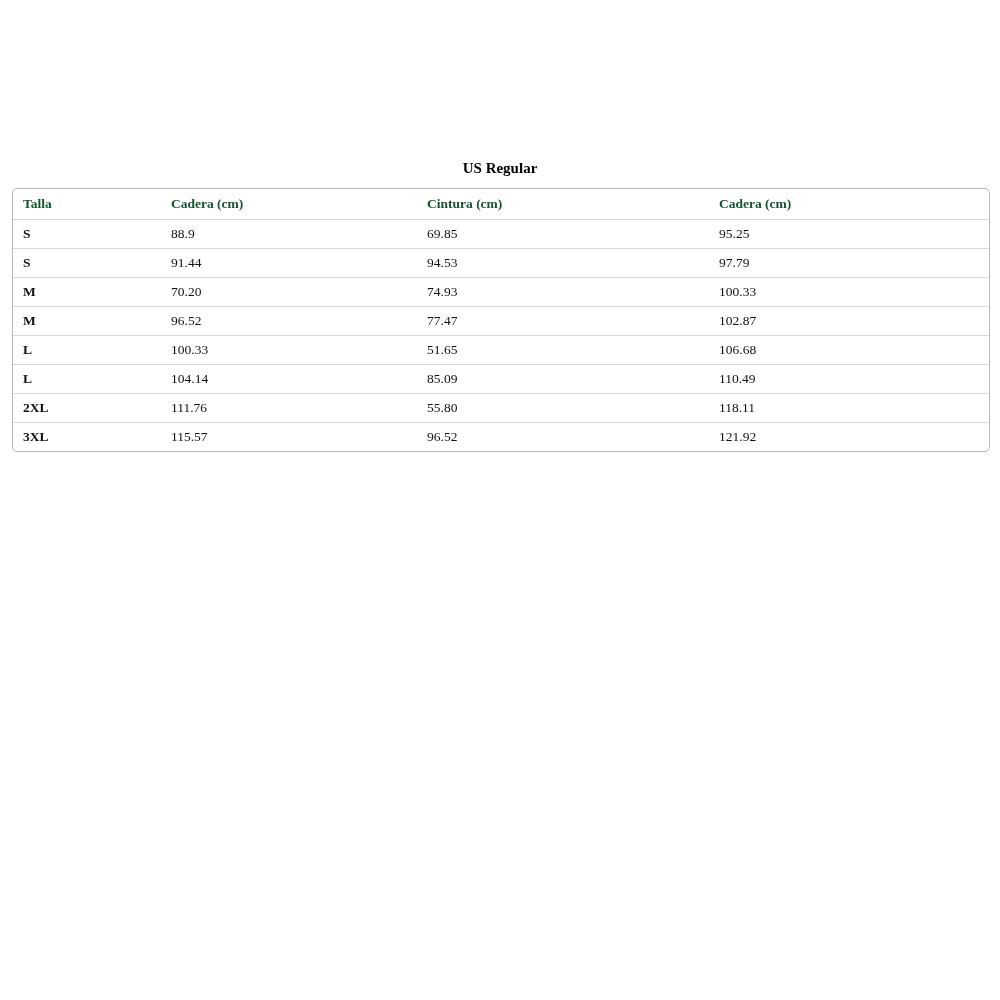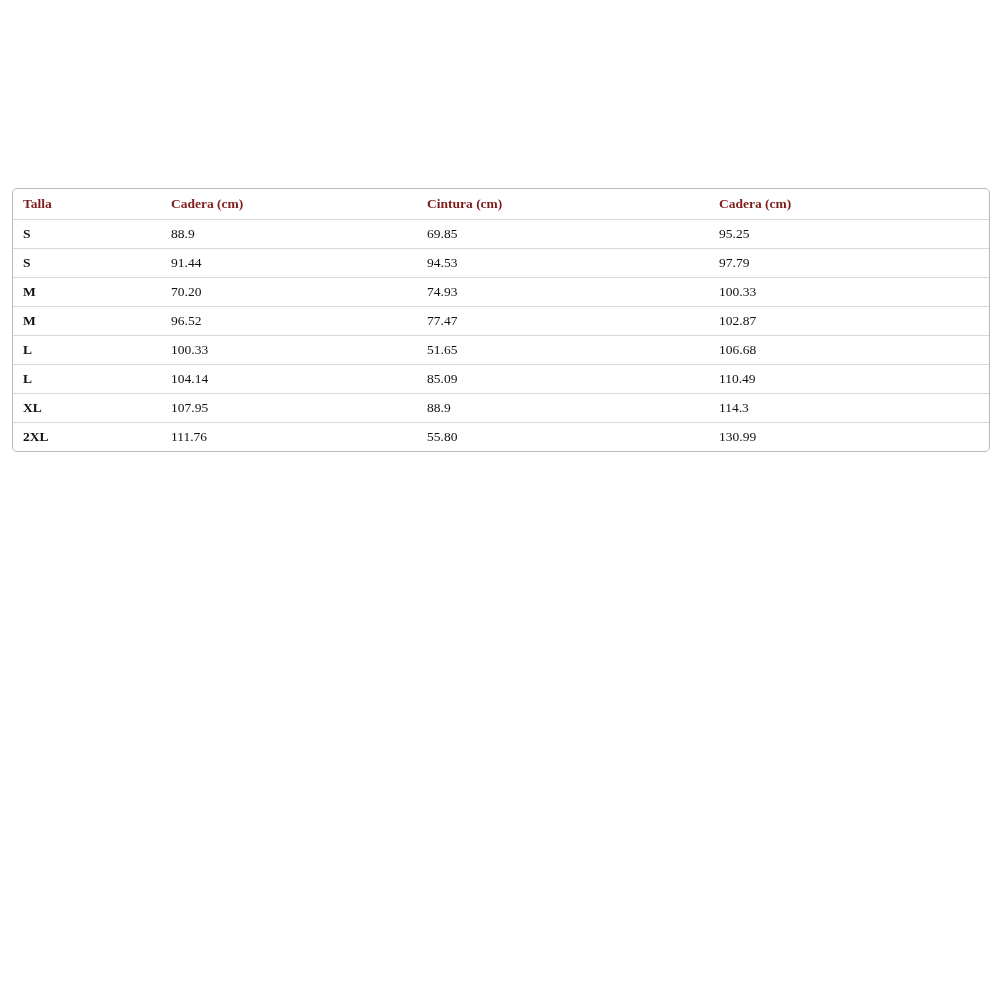--- a/index.html
+++ b/index.html
@@ -49,41 +49,42 @@
   table.size-table td {
     text-align: left;
     padding: 6px 0 6px 10px;
     font-weight: normal;
     border-bottom: 1px solid #d8d8d8;
     vertical-align: middle;
     white-space: nowrap;
   }
   table.size-table thead th {
     font-weight: bold;
-    color: #7f1d1d;
+    color: #14532d;
     padding-top: 7px;
     padding-bottom: 7px;
   }
   table.size-table tbody tr:last-child td {
     border-bottom: none;
   }
   table.size-table tbody td.size-cell {
     font-weight: bold;
   }
   
   col.c0 { width: 148px; }
   col.c1 { width: 256px; }
   col.c2 { width: 292px; }
   col.c3 { width: 280px; }
 </style>
 </head>
 <body>
 
 <div class="page">
 
+  <div class="title">US Regular</div>
 
   <div class="table-wrap">
     <table class="size-table">
       <colgroup>
         <col class="c0">
         <col class="c1">
         <col class="c2">
         <col class="c3">
       </colgroup>
       <thead>
@@ -125,28 +126,28 @@
           <td>51.65</td>
           <td>106.68</td>
         </tr>
         <tr>
           <td class="size-cell">L</td>
           <td>104.14</td>
           <td>85.09</td>
           <td>110.49</td>
         </tr>
         <tr>
-          <td class="size-cell">XL</td>
-          <td>107.95</td>
-          <td>88.9</td>
-          <td>114.3</td>
-        </tr>
-        <tr>
           <td class="size-cell">2XL</td>
           <td>111.76</td>
           <td>55.80</td>
-          <td>130.99</td>
+          <td>118.11</td>
+        </tr>
+        <tr>
+          <td class="size-cell">3XL</td>
+          <td>115.57</td>
+          <td>96.52</td>
+          <td>121.92</td>
         </tr>
       </tbody>
     </table>
   </div>
 
 </div>
 
 </body></html>

